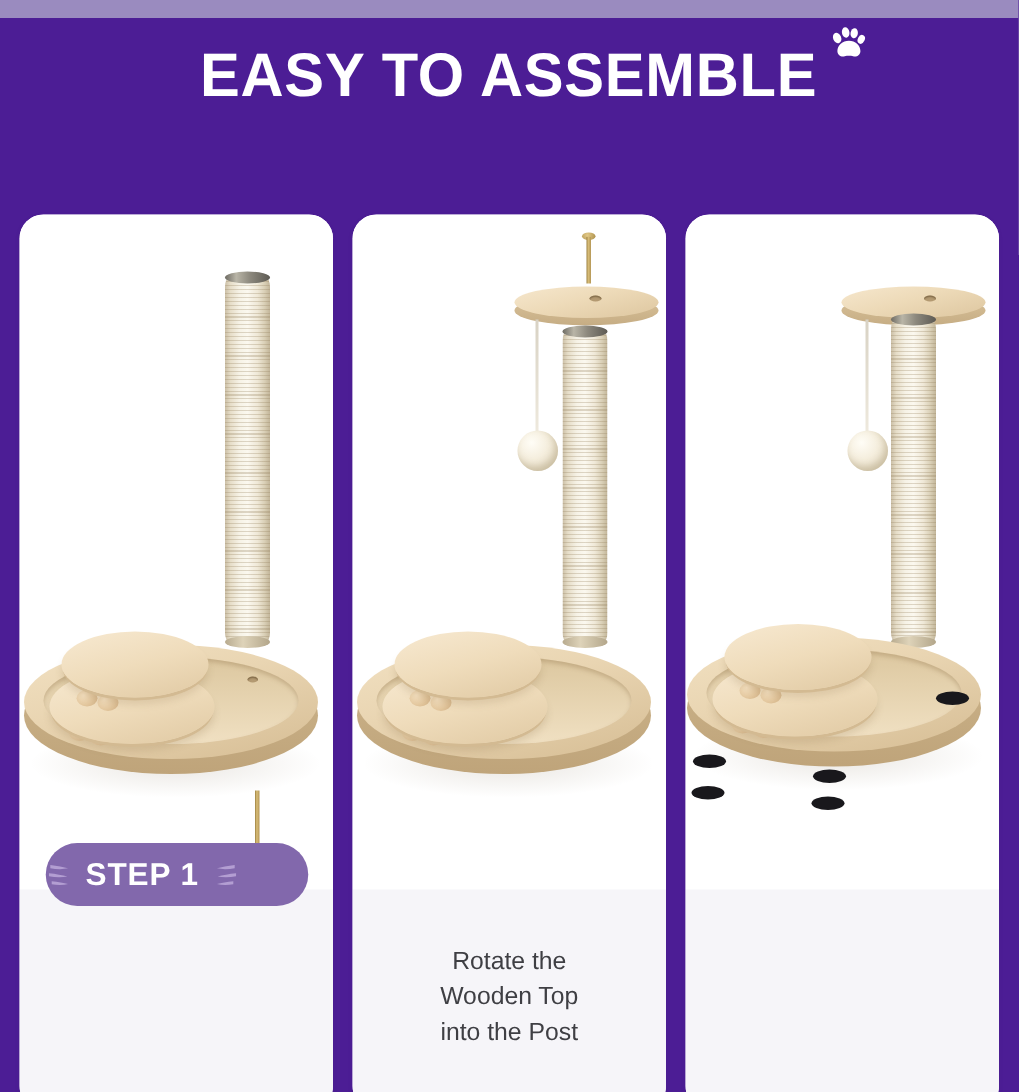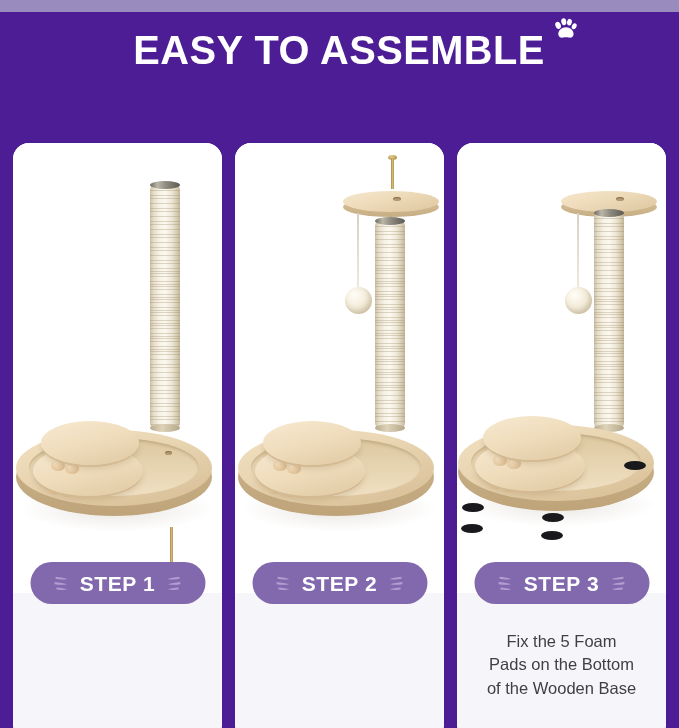--- a/index.html
+++ b/index.html
@@ -105,21 +105,21 @@
     position: absolute;
     left: 50%;
     top: 419px;
     transform: translateX(-50%);
     width: 175px;
     height: 42px;
     border-radius: 21px;
     background: #8268ac;
     display: flex;
     align-items: center;
-    justify-content: center;
+    justify-content: flex-start;
     gap: 10px;
     z-index: 3;
   }
   .badge-label {
     color: #ffffff;
     font-size: 21px;
     font-weight: 700;
     letter-spacing: 0.6px;
     line-height: 1;
     white-space: nowrap;
@@ -371,33 +371,23 @@
           <div class="turntable" style="left:18px; top:48px; width:110px; height:50px;"></div>
           <div class="ball" style="left:36px; top:62px; width:14px; height:11px;"></div>
           <div class="ball" style="left:50px; top:65px; width:14px; height:11px;"></div>
           <div class="ball" style="left:59px; top:54px; width:14px; height:11px;"></div>
           <div class="turntable" style="left:26px; top:23px; width:98px; height:44px;"></div>
         </div>
 
       </div>
 
       <div class="card-caption-zone"></div>
-      <div class="badge">
-        <svg class="claw" viewBox="0 0 18 22">
-          <path d="M3 4 C8 4.5 13 5.5 16 6.5 C12 7.4 7 7.2 3 6.4 Z" fill="#b39ed2"></path>
-          <path d="M2 10 C7 10.5 12 11.4 15.5 12.4 C11.5 13.3 6.5 13.1 2 12.3 Z" fill="#b39ed2"></path>
-          <path d="M4 16 C8.5 16.4 13 17.2 16 18 C12.5 18.9 8 18.8 4 18.2 Z" fill="#b39ed2"></path>
-        </svg>
-        <span class="badge-label">STEP 2</span>
-        <svg class="claw flip" viewBox="0 0 18 22">
-          <path d="M3 4 C8 4.5 13 5.5 16 6.5 C12 7.4 7 7.2 3 6.4 Z" fill="#b39ed2"></path>
-          <path d="M2 10 C7 10.5 12 11.4 15.5 12.4 C11.5 13.3 6.5 13.1 2 12.3 Z" fill="#b39ed2"></path>
-          <path d="M4 16 C8.5 16.4 13 17.2 16 18 C12.5 18.9 8 18.8 4 18.2 Z" fill="#b39ed2"></path>
-        </svg>
-      </div>
+      <div class="caption">Rotate the
+Wooden Top
+into the Post</div>
     </div>
 
     <div class="card">
       <div class="card-art">
 
         <div class="art" style="left:104px; top:48px; width:96px; height:28px;">
           <div class="disc-edge" style="left:0px; top:6px; width:96px; height:20px;"></div>
           <div class="disc-body" style="left:0px; top:0px; width:96px; height:21px;"></div>
           <div class="disc-hole" style="left:55px; top:6px; width:8px; height:4px;"></div>
         </div>
@@ -429,32 +419,16 @@
 
         <div class="foam-pad" style="left:167px; top:318px; width:22px; height:9px;"></div>
         <div class="foam-pad" style="left:5px; top:360px; width:22px; height:9px;"></div>
         <div class="foam-pad" style="left:4px; top:381px; width:22px; height:9px;"></div>
         <div class="foam-pad" style="left:85px; top:370px; width:22px; height:9px;"></div>
         <div class="foam-pad" style="left:84px; top:388px; width:22px; height:9px;"></div>
 
       </div>
 
       <div class="card-caption-zone"></div>
-      <div class="badge">
-        <svg class="claw" viewBox="0 0 18 22">
-          <path d="M3 4 C8 4.5 13 5.5 16 6.5 C12 7.4 7 7.2 3 6.4 Z" fill="#b39ed2"></path>
-          <path d="M2 10 C7 10.5 12 11.4 15.5 12.4 C11.5 13.3 6.5 13.1 2 12.3 Z" fill="#b39ed2"></path>
-          <path d="M4 16 C8.5 16.4 13 17.2 16 18 C12.5 18.9 8 18.8 4 18.2 Z" fill="#b39ed2"></path>
-        </svg>
-        <span class="badge-label">STEP 3</span>
-        <svg class="claw flip" viewBox="0 0 18 22">
-          <path d="M3 4 C8 4.5 13 5.5 16 6.5 C12 7.4 7 7.2 3 6.4 Z" fill="#b39ed2"></path>
-          <path d="M2 10 C7 10.5 12 11.4 15.5 12.4 C11.5 13.3 6.5 13.1 2 12.3 Z" fill="#b39ed2"></path>
-          <path d="M4 16 C8.5 16.4 13 17.2 16 18 C12.5 18.9 8 18.8 4 18.2 Z" fill="#b39ed2"></path>
-        </svg>
-      </div>
-      <div class="caption">Fix the 5 Foam
-Pads on the Bottom
-of the Wooden Base</div>
     </div>
 
   </div>
 </div>
 
 </body></html>

